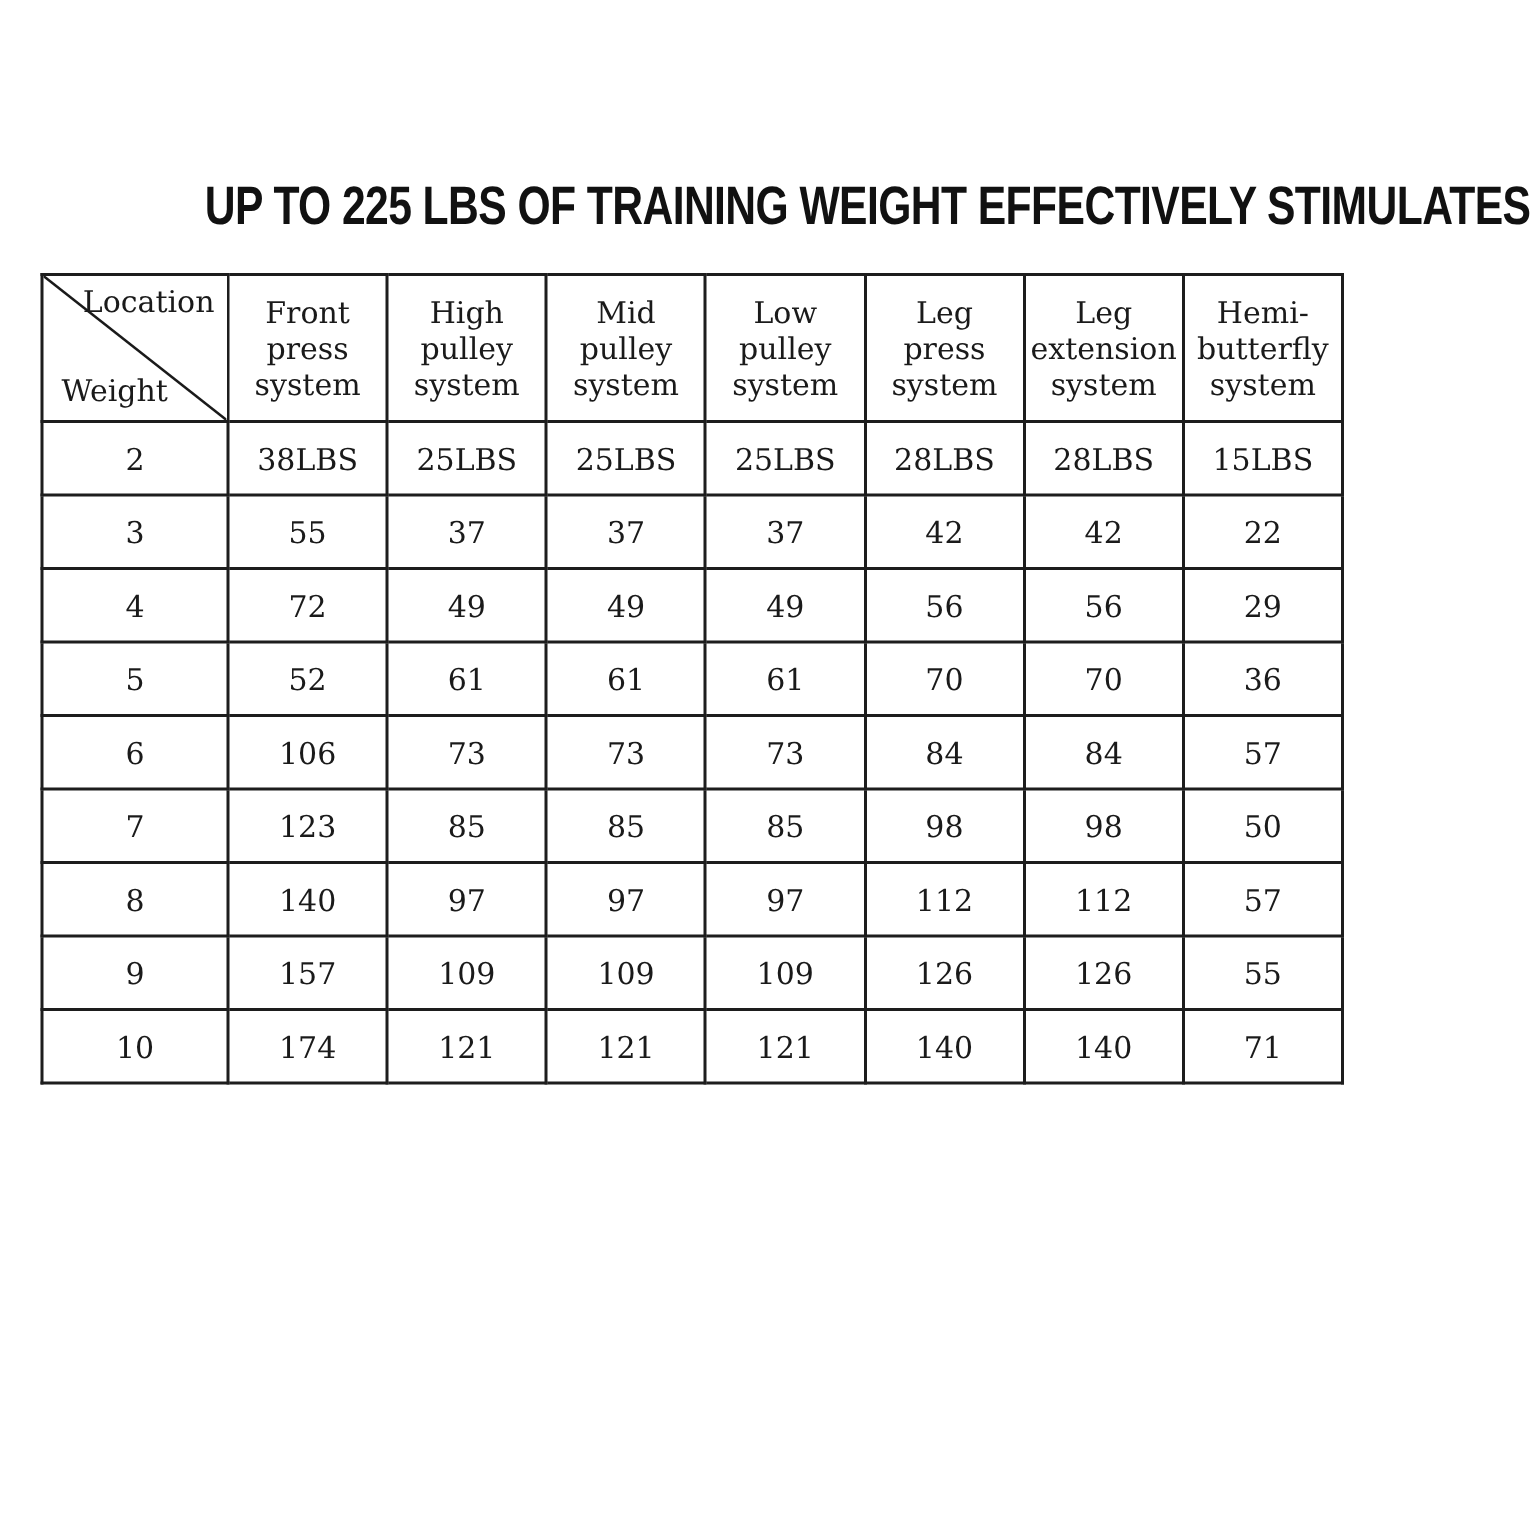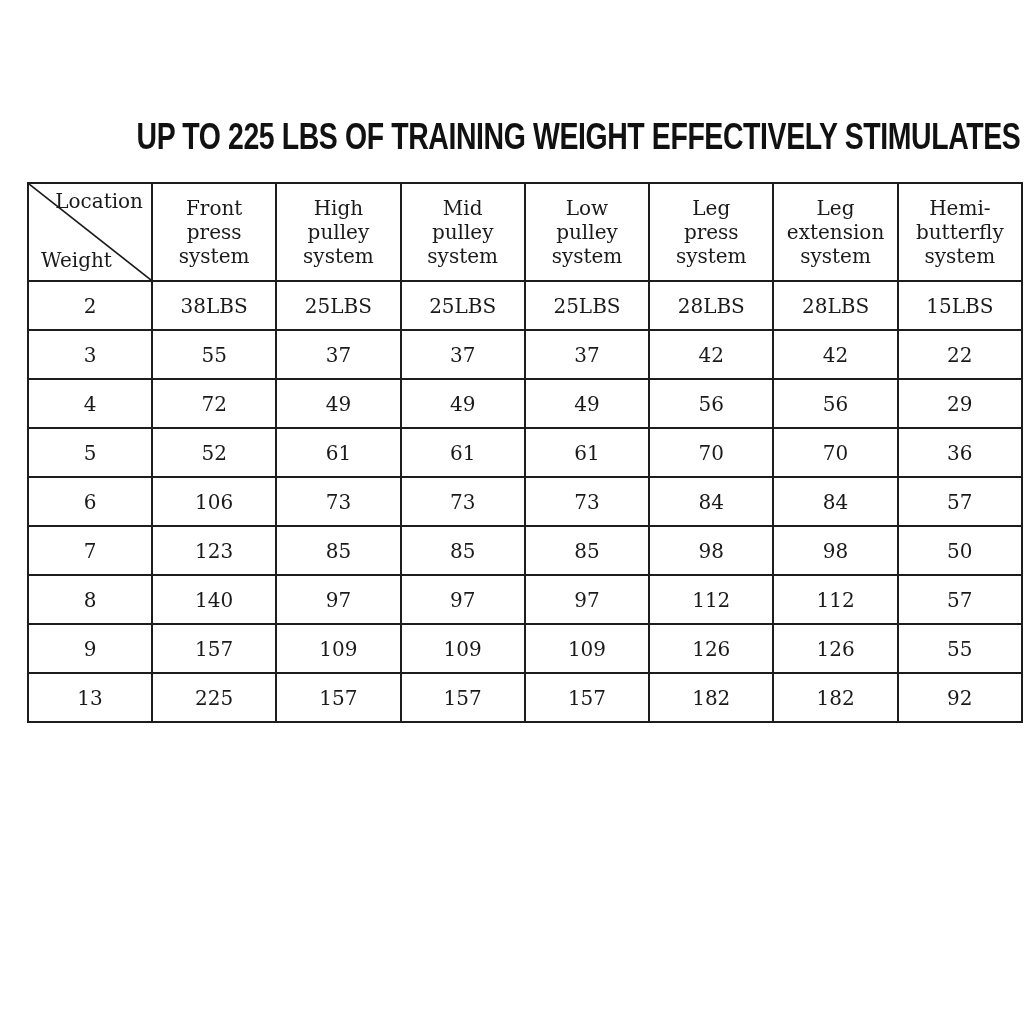--- a/index.html
+++ b/index.html
@@ -26,21 +26,21 @@
     letter-spacing: -0.5px;
     color: #111111;
     transform: scaleX(0.79);
     transform-origin: center center;
     white-space: nowrap;
   }
 
   .table-wrap {
     position: absolute;
     left: 27px; top: 182px;
-    width: 996px;
+    width: 869px;
   }
   table.weight-table {
     width: 100%;
     border-collapse: collapse;
     table-layout: fixed;
   }
   table.weight-table th, table.weight-table td {
     border: 2px solid #1d1d1d;
     text-align: center;
     vertical-align: middle;
@@ -210,26 +210,26 @@
             <th>9</th>
             <td>157</td>
             <td>109</td>
             <td>109</td>
             <td>109</td>
             <td>126</td>
             <td>126</td>
             <td>55</td>
           </tr>
           <tr class="data-row">
-            <th>13</th>
-            <td>225</td>
-            <td>157</td>
-            <td>157</td>
-            <td>157</td>
-            <td>182</td>
-            <td>182</td>
-            <td>92</td>
+            <th>10</th>
+            <td>174</td>
+            <td>121</td>
+            <td>121</td>
+            <td>121</td>
+            <td>140</td>
+            <td>140</td>
+            <td>71</td>
           </tr>
         </tbody>
     </table>
   </div>
 
 </div>
 
 </body></html>

